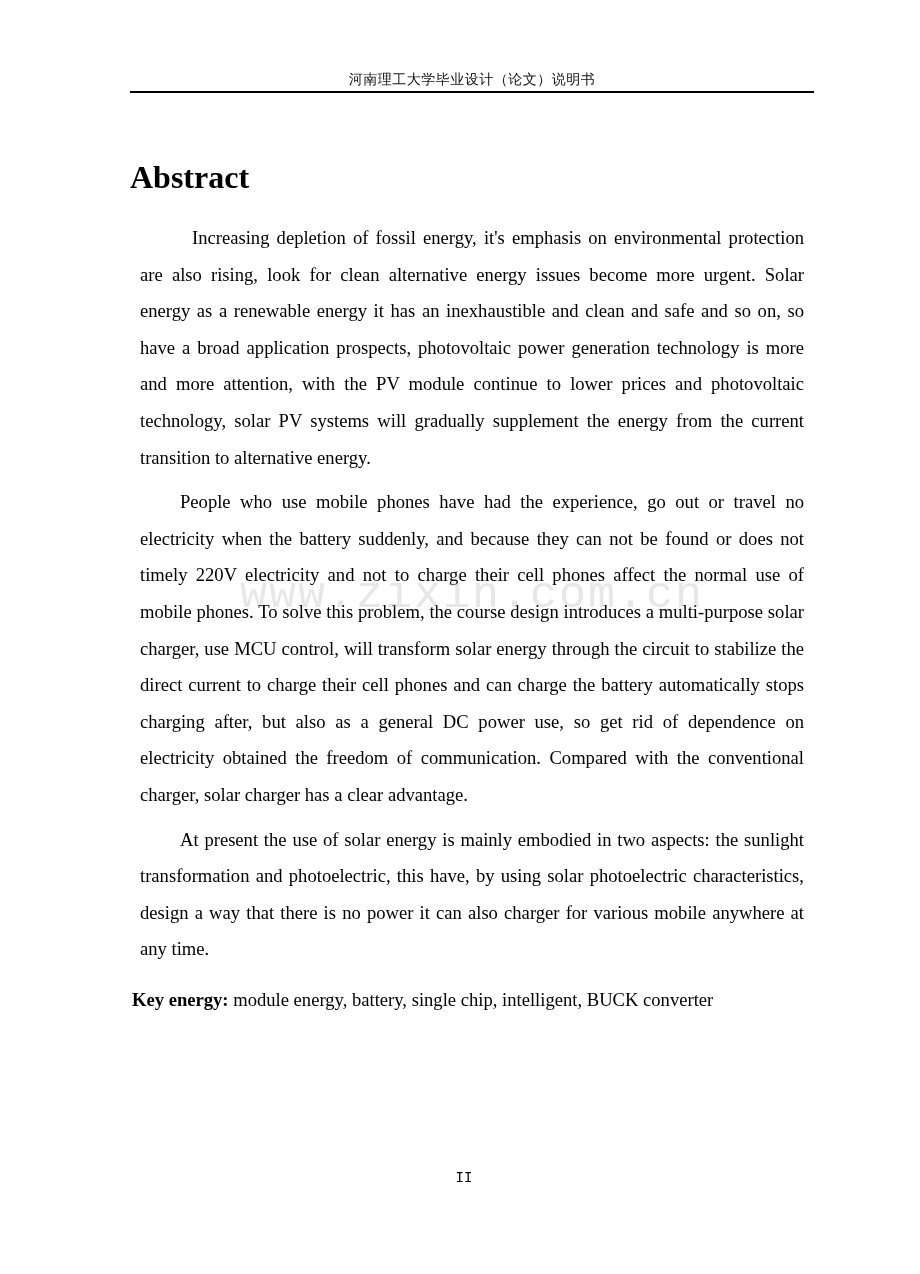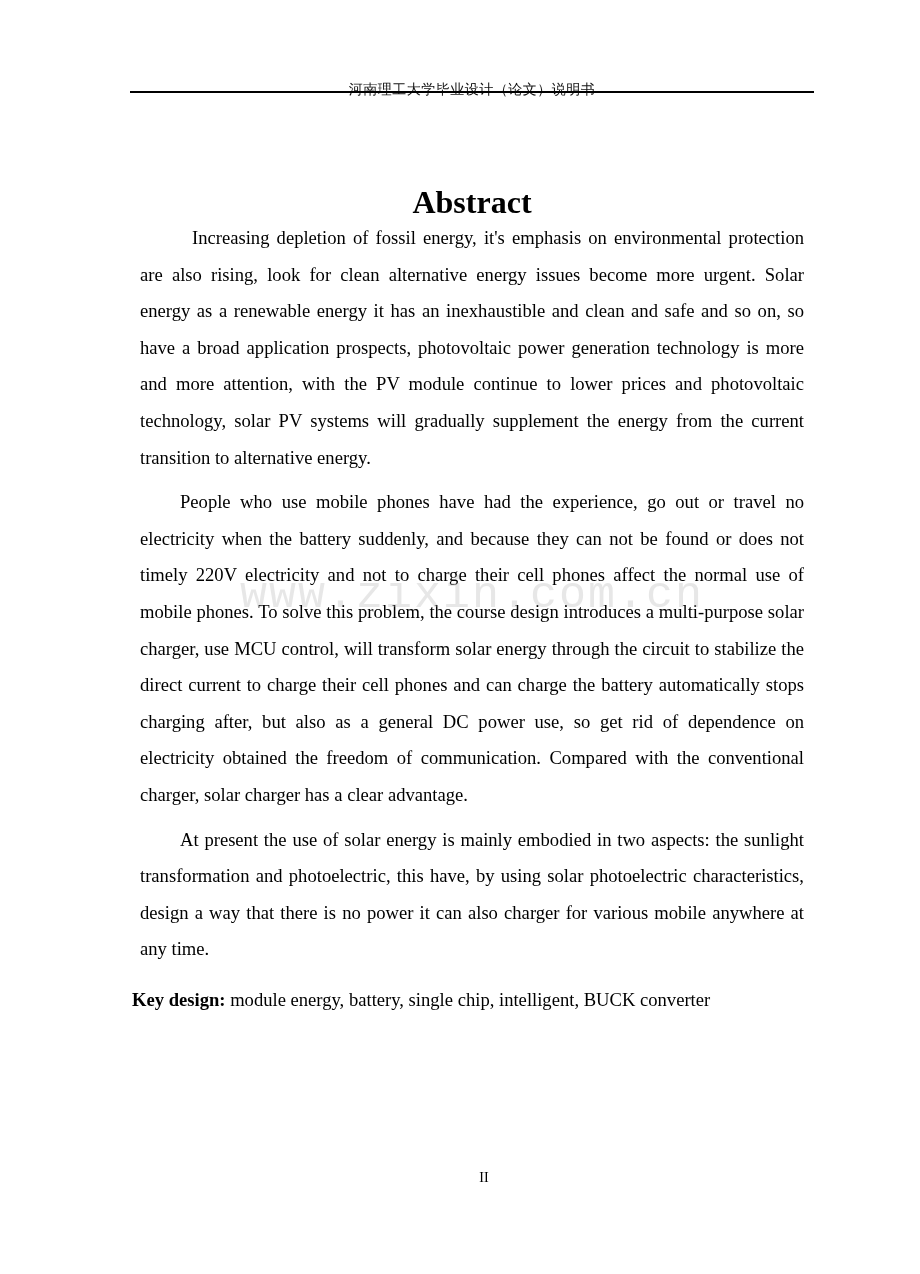--- a/index.html
+++ b/index.html
@@ -11,46 +11,45 @@
     width: 920px;
     height: 1274px;
     position: relative;
     overflow: hidden;
     font-family: "Liberation Serif", "DejaVu Serif", serif;
     color: #000;
   }
   .page-header {
     position: absolute;
     left: 130px;
-    top: 80px;
+    top: 70px;
     width: 684px;
     text-align: center;
     font-size: 14px;
     color: #111;
     letter-spacing: 0.5px;
     line-height: 20px;
   }
   .header-rule {
     position: absolute;
     left: 130px;
     top: 91px;
     width: 684px;
     height: 0;
     border-top: 2px solid #000;
   }
   .title {
     position: absolute;
     left: 130px;
     top: 155px;
     width: 684px;
-    text-align: center;
+    text-align: left;
     font-size: 32px;
     font-weight: bold;
     line-height: 44px;
-    margin-top: 25px;
   }
   .body-text {
     position: absolute;
     left: 132px;
     top: 212px;
     width: 680px;
   }
   .para {
     font-size: 18.6px;
     line-height: 36.6px;
@@ -79,41 +78,42 @@
     font-family: Liberation Mono, monospace;
     font-size: 45px;
     color: rgba(170,170,170,0.28);
     letter-spacing: 2px;
     pointer-events: none;
     white-space: nowrap;
     line-height: 60px;
   }
   .page-number {
     position: absolute;
-    left: 142px;
+    left: 122px;
     top: 1168px;
     width: 684px;
     text-align: center;
     font-size: 14px;
     line-height: 20px;
+    font-family: Liberation Mono, monospace;
   }
 </style>
 </head>
 <body>
 
 <div class="page-header">河南理工大学毕业设计（论文）说明书</div>
 <div class="header-rule"></div>
 
 <div class="title">Abstract</div>
 
 <div class="body-text">
   <p class="para first">Increasing depletion of fossil energy, it's emphasis on environmental protection are also rising, look for clean alternative energy issues become more urgent. Solar energy as a renewable energy it has an inexhaustible and clean and safe and so on, so have a broad application prospects, photovoltaic power generation technology is more and more attention, with the PV module continue to lower prices and photovoltaic technology, solar PV systems will gradually supplement the energy from the current transition to alternative energy.</p>
   <p class="para">People who use mobile phones have had the experience, go out or travel no electricity when the battery suddenly, and because they can not be found or does not timely 220V electricity and not to charge their cell phones affect the normal use of mobile phones. To solve this problem, the course design introduces a multi-purpose solar charger, use MCU control, will transform solar energy through the circuit to stabilize the direct current to charge their cell phones and can charge the battery automatically stops charging after, but also as a general DC power use, so get rid of dependence on electricity obtained the freedom of communication. Compared with the conventional charger, solar charger has a clear advantage.</p>
   <p class="para">At present the use of solar energy is mainly embodied in two aspects: the sunlight transformation and photoelectric, this have, by using solar photoelectric characteristics, design a way that there is no power it can also charger for various mobile anywhere at any time.</p>
 </div>
 
 <div class="watermark">www.zixin.com.cn</div>
 
 <div class="keywords">
-  <span class="kw-label">Key design:</span><span> module energy, battery, single chip, intelligent, BUCK converter</span>
+  <span class="kw-label">Key energy:</span><span> module energy, battery, single chip, intelligent, BUCK converter</span>
 </div>
 
 <div class="page-number">II</div>
 
 </body></html>

